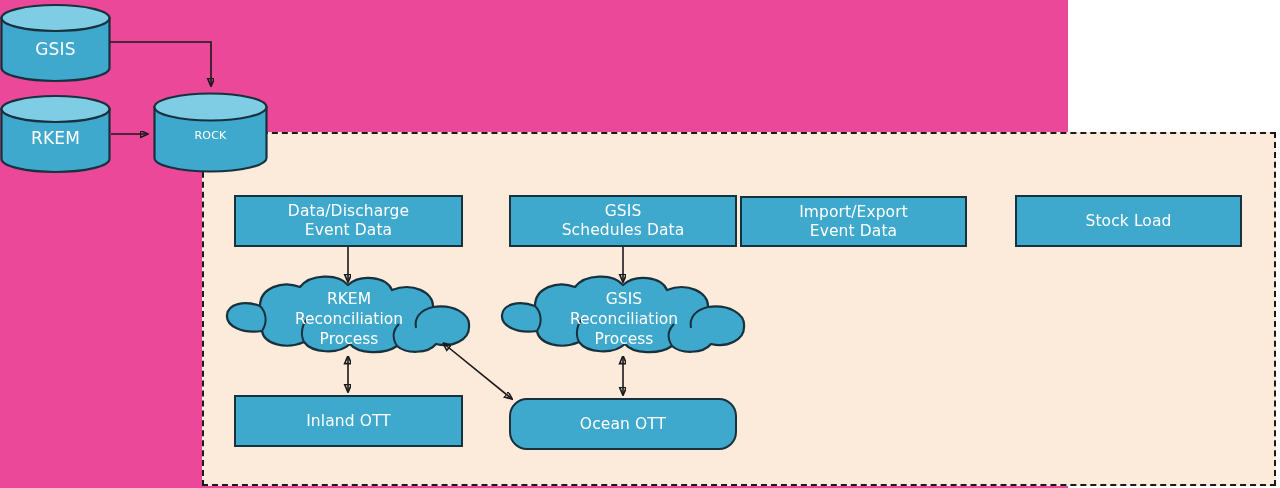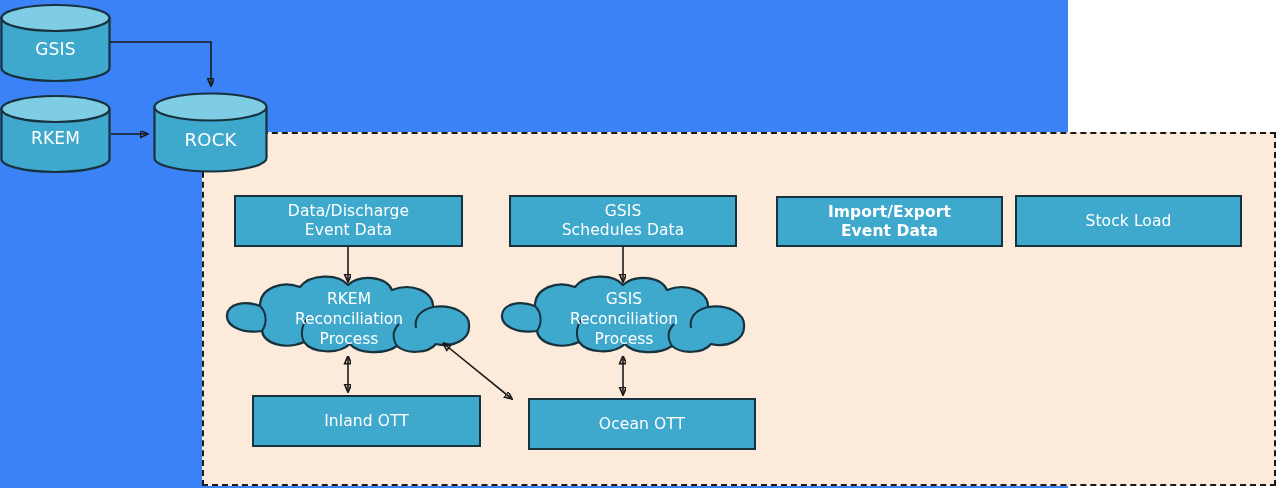--- a/index.html
+++ b/index.html
@@ -1,21 +1,21 @@
 <!DOCTYPE html>
 <html><head>
 <meta charset="utf-8">
 <style>
   html,body{margin:0;padding:0;background:#ffffff;}
   body{
     width:1280px;height:488px;
     font-family:"DejaVu Sans","Liberation Sans",sans-serif;
     overflow:hidden;
   }
-  #canvas{position:relative;width:1068px;height:488px;background:#3b82f6;}
+  #canvas{position:relative;width:1068px;height:488px;background:#ec4899;}
 
   
   .region{
     position:absolute;
     background:#fceada;
     border:2px dashed #1a1a1a;
     box-sizing:border-box;
   }
 
   
@@ -37,21 +37,21 @@
 
   
   .cyl{position:absolute;}
   .cyl svg{display:block;overflow:visible;}
   .cyl .cyl-label{
     position:absolute;left:0;right:0;
     text-align:center;color:#ffffff;
     font-size:17px;letter-spacing:.2px;
     pointer-events:none;
   }
-  .cyl.small .cyl-label{font-size:18px;}
+  .cyl.small .cyl-label{font-size:11px;}
 
   
   .cloud{position:absolute;}
   .cloud svg{display:block;overflow:visible;}
   .cloud .cloud-label{
     position:absolute;left:0;right:0;
     text-align:center;color:#ffffff;
     font-size:15.5px;line-height:1.3;
     white-space:pre-line;pointer-events:none;
   }
@@ -90,21 +90,21 @@
     </svg>
     <div class="cyl-label" style="top:36px;">ROCK</div>
   </div>
 
   <div class="box" style="left:234px;top:195px;width:229px;height:52px;">Data/Discharge
 Event Data</div>
 
   <div class="box" style="left:509px;top:195px;width:228px;height:52px;">GSIS
 Schedules Data</div>
 
-  <div class="box" style="left:776px;top:196px;width:227px;height:51px;font-weight:bold;">Import/Export
+  <div class="box" style="left:740px;top:196px;width:227px;height:51px;">Import/Export
 Event Data</div>
 
   <div class="box" style="left:1015px;top:195px;width:227px;height:52px;">Stock Load</div>
 
   <div class="cloud" style="left:220px;top:276px;width:258px;height:78px;">
     <svg width="258" height="78" viewBox="0 0 258 78" aria-hidden="true">
       <path d="M40,30
                C40,12 62,4 80,11
                C90,-2 118,-3 128,9
                C140,-2 166,0 172,14
@@ -145,23 +145,23 @@
       <path d="M213,31 C200,34 194,42 196,52" fill="none" stroke="#17313d" stroke-width="2"></path>
       <path d="M42,55 C48,46 46,36 40,30" fill="none" stroke="#17313d" stroke-width="2"></path>
       <path d="M84,66 C80,58 82,48 88,42" fill="none" stroke="#17313d" stroke-width="2"></path>
       <path d="M177,70 C172,62 173,54 179,48" fill="none" stroke="#17313d" stroke-width="2"></path>
     </svg>
     <div class="cloud-label" style="top:13px;">GSIS
 Reconciliation
 Process</div>
   </div>
 
-  <div class="box" style="left:234px;top:395px;width:229px;height:52px;margin-left:18px;">Inland OTT</div>
+  <div class="box" style="left:234px;top:395px;width:229px;height:52px;">Inland OTT</div>
 
-  <div class="box" style="left:528px;top:398px;width:228px;height:52px;">Ocean OTT</div>
+  <div class="box" style="left:509px;top:398px;width:228px;height:52px;border-radius:18px;">Ocean OTT</div>
 
   <svg id="wires" viewBox="0 0 1280 488">
     <defs>
       <marker id="arrow" markerWidth="9" markerHeight="9" refX="7.6" refY="3.4" orient="auto" markerUnits="userSpaceOnUse">
         <path d="M0,0 L8,3.4 L0,6.8 z" fill="#1a1a1a" stroke="none"></path>
       </marker>
       <marker id="arrowback" markerWidth="9" markerHeight="9" refX="0.4" refY="3.4" orient="auto" markerUnits="userSpaceOnUse">
         <path d="M8,0 L0,3.4 L8,6.8 z" fill="#1a1a1a" stroke="none"></path>
       </marker>
     </defs>

